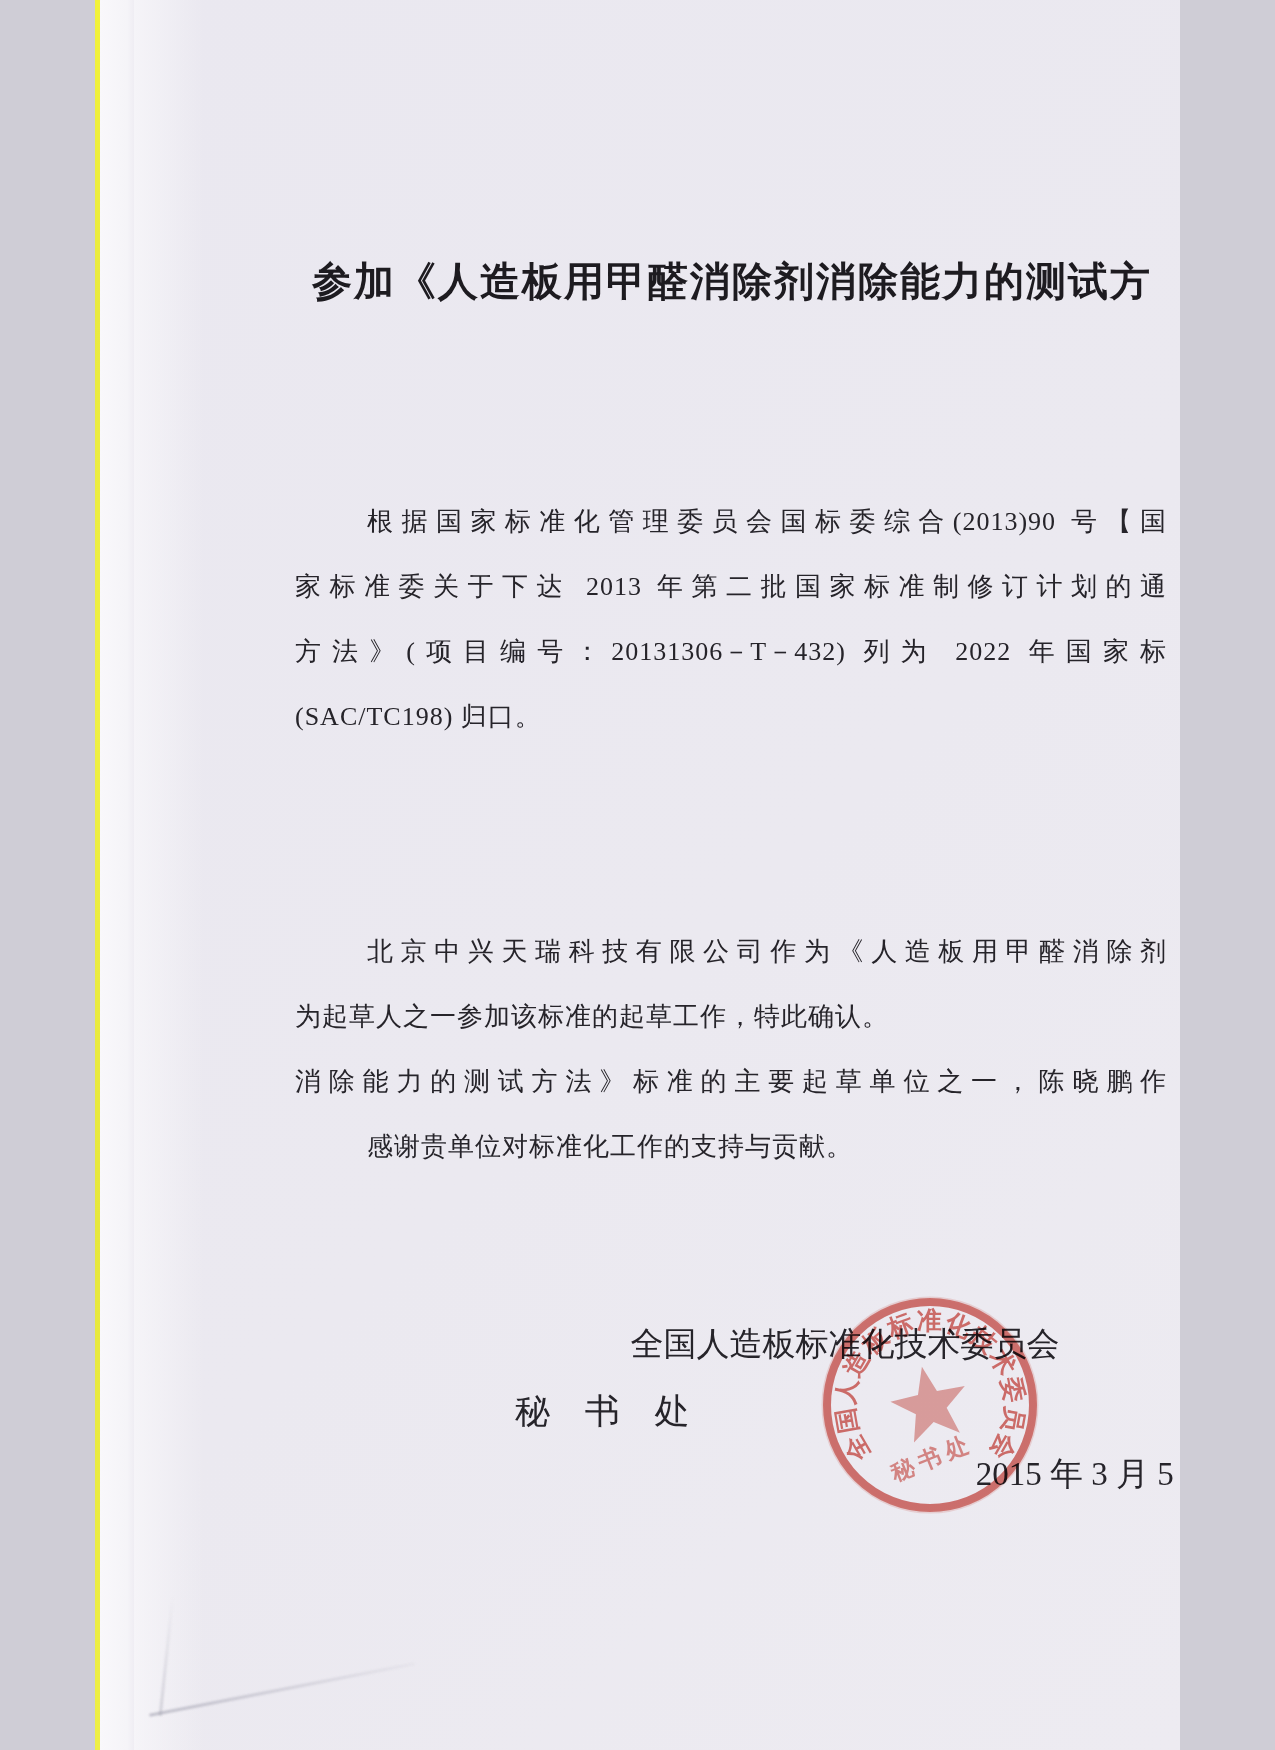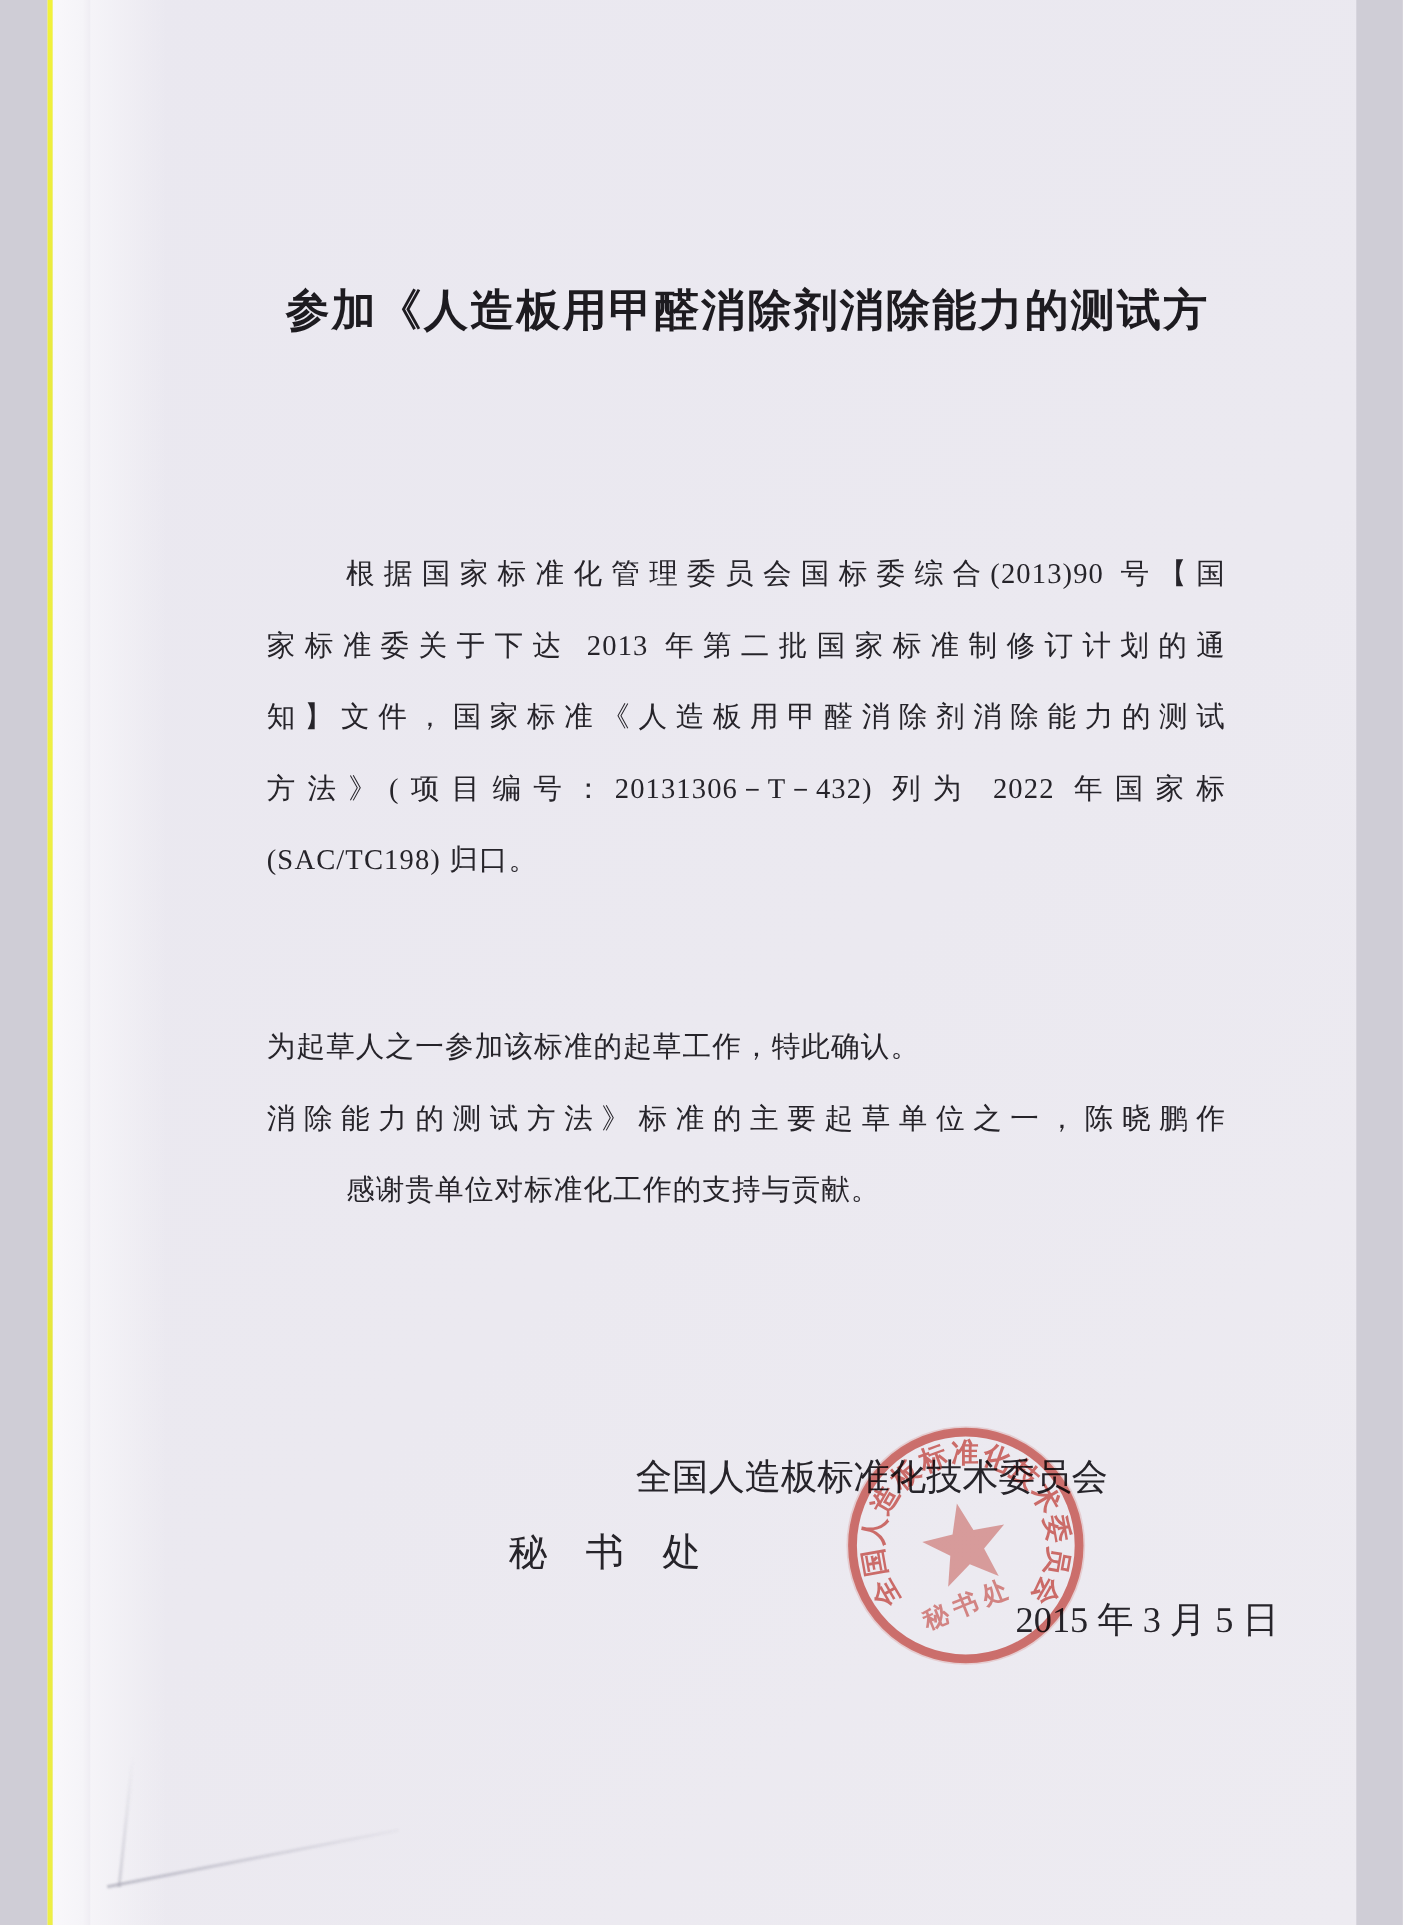--- a/index.html
+++ b/index.html
@@ -1,18 +1,18 @@
 <!DOCTYPE html>
 <html><head>
 <meta charset="utf-8">
 <style>
   html,body { margin:0; padding:0; background:#cfcdd6; }
   .page {
     position:relative;
-    width:1190px; height:1750px;
+    width:1085px; height:1750px;
     margin:0 auto;
     background:linear-gradient(135deg,#eae8f0 0%,#ebe9f0 55%,#edebf1 100%);
     overflow:hidden;
     font-family:"Liberation Serif","DejaVu Serif",serif;
     color:#232127;
   }
   
   .edge-yellow {
     position:absolute; left:0; top:0; width:5px; height:100%;
     background:linear-gradient(180deg,#f2f23a 0%,#e9ea3f 18%,#eff043 40%,#e6e73c 70%,#eeef45 100%);
@@ -79,26 +79,26 @@
   <div class="crease-1"></div>
   <div class="crease-2"></div>
 
   <div class="doc-title">
     <div>参加《人造板用甲醛消除剂消除能力的测试方</div>
   </div>
 
   <div class="body-block p1">
     <div class="bodyline indent">根据国家标准化管理委员会国标委综合(2013)90 号【国</div>
     <div class="bodyline">家标准委关于下达 2013 年第二批国家标准制修订计划的通</div>
-    <div class="bodyline">知】文件，国家标准《人造板用甲醛消除剂消除能力的测试</div>
     <div class="bodyline">方法》(项目编号：20131306－T－432) 列为 2022 年国家标</div>
     <div class="bodyline short">(SAC/TC198) 归口。</div>
   </div>
 
   <div class="body-block p2">
+    <div class="bodyline indent">北京中兴天瑞科技有限公司作为《人造板用甲醛消除剂</div>
     <div class="bodyline short">为起草人之一参加该标准的起草工作，特此确认。</div>
     <div class="bodyline">消除能力的测试方法》标准的主要起草单位之一，陈晓鹏作</div>
     <div class="bodyline short indent">感谢贵单位对标准化工作的支持与贡献。</div>
   </div>
 
   <div class="sig-org">全国人造板标准化技术委员会</div>
   <div class="sig-dept">秘 书 处</div>
   <div class="sig-date">2015 年 3 月 5 日</div>
 
   <svg class="seal" viewBox="0 0 230 230">

